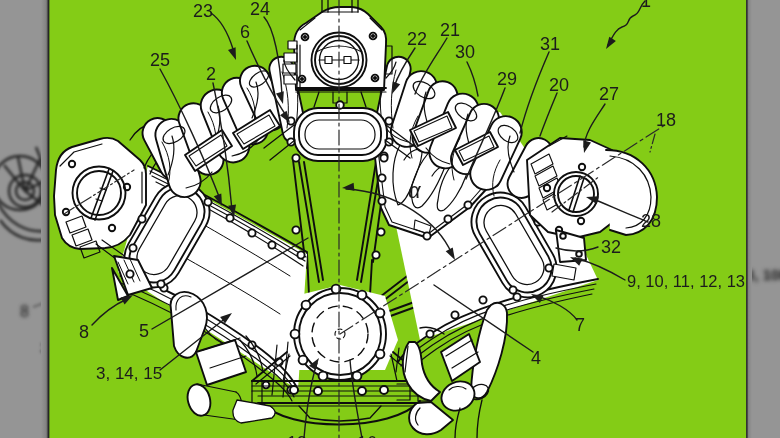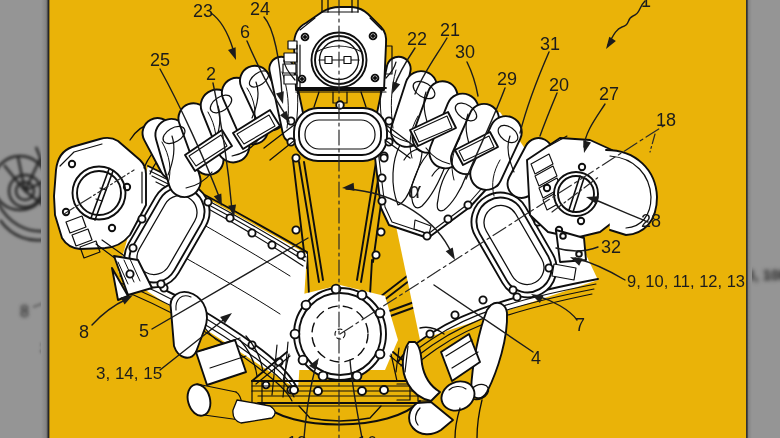--- a/index.html
+++ b/index.html
@@ -1,16 +1,16 @@
 <!DOCTYPE html>
 <html><head>
 <meta charset="utf-8">
 <style>
   html,body{margin:0;padding:0;background:#fff;}
-  #stage{position:relative;width:780px;height:438px;overflow:hidden;background:#eab308;
+  #stage{position:relative;width:780px;height:438px;overflow:hidden;background:#84cc16;
          font-family:"Liberation Sans",sans-serif;}
   svg{display:block;}
   text{font-family:"Liberation Sans",sans-serif;fill:#1c1c1c;}
 </style>
 </head>
 <body>
 <div id="stage">
 <svg width="780" height="438" viewBox="0 0 780 438">
 <defs>
   <clipPath id="clipL">

